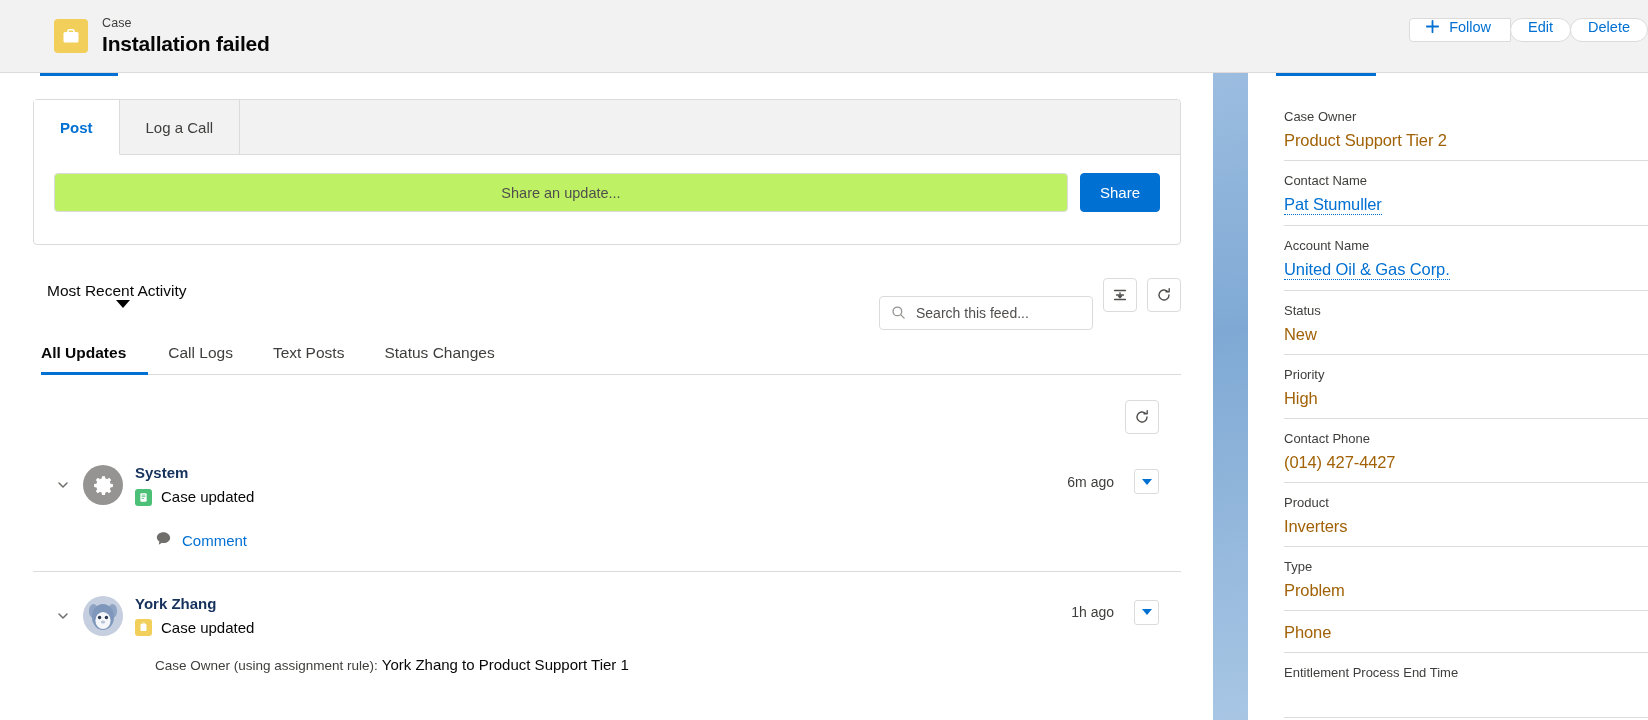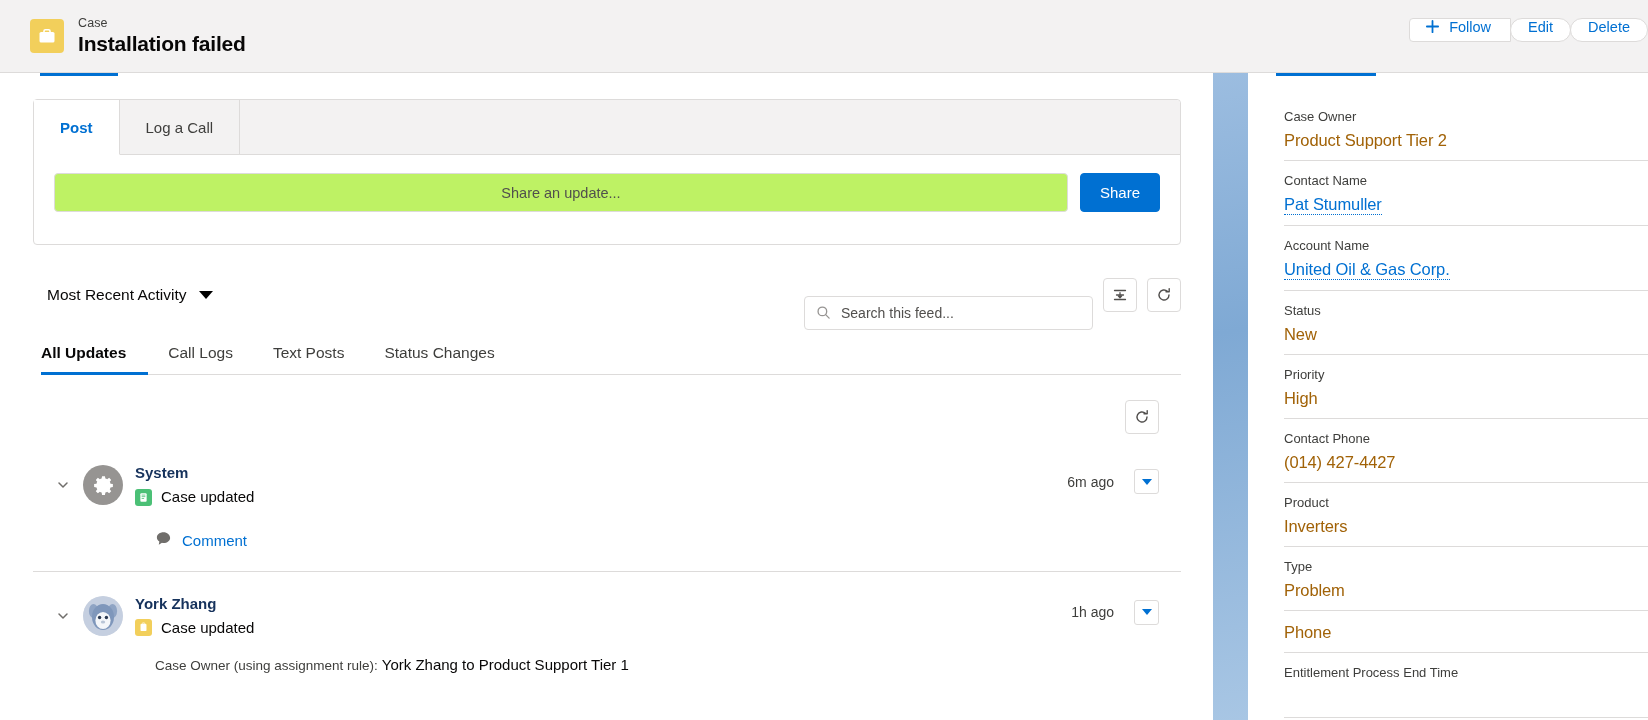--- a/index.html
+++ b/index.html
@@ -9,21 +9,21 @@
     background: #ffffff;
     overflow: hidden;
   }
 
   
   .header {
     position: absolute; top: 0; left: 0;
     width: 1648px; height: 73px;
     background: #f3f2f2;
     border-bottom: 1px solid #dddbda;
-    display: flex; align-items: center;
+    display: flex; align-items: center; padding-left: 24px;
   }
   .hdr-left { display: flex; align-items: center; padding-left: 30px; }
   .case-icon {
     width: 34px; height: 34px; border-radius: 4px;
     background: #f2cf5b;
     display: flex; align-items: center; justify-content: center;
     flex-shrink: 0;
   }
   .case-icon svg { display: block; }
   .hdr-text { margin-left: 14px; line-height: 1.15; }
@@ -112,33 +112,33 @@
   }
 
   
   .feed-controls {
     position: absolute; top: 192px; left: 33px;
     width: 1148px; height: 60px;
     display: flex; align-items: center;
   }
   .sort-select {
     display: flex; align-items: center; cursor: pointer;
-    font-size: 15.5px; color: #080707; padding-left: 14px;
+    font-size: 15.5px; color: #080707; padding-left: 14px; flex-direction: column;
   }
   .sort-caret {
     margin-left: 12px; width: 0; height: 0;
     border-left: 7px solid transparent;
     border-right: 7px solid transparent;
     border-top: 8px solid #000;
   }
   .ctrl-right {
     margin-left: auto; display: flex; align-items: center;
   }
   .feed-search {
-    position: relative; width: 289px; height: 34px; margin-top: 36px;
+    position: relative; width: 214px; height: 34px; margin-top: 36px;
   }
   .feed-search input {
     width: 100%; height: 34px;
     border: 1px solid #dddbda; border-radius: 4px;
     padding-left: 36px; font-size: 14px; color: #514f4d;
     font-family: inherit; outline: none; background: #fff;
   }
   .feed-search input::placeholder { color: #514f4d; opacity: 1; }
   .search-ico {
     position: absolute; left: 12px; top: 9px;

